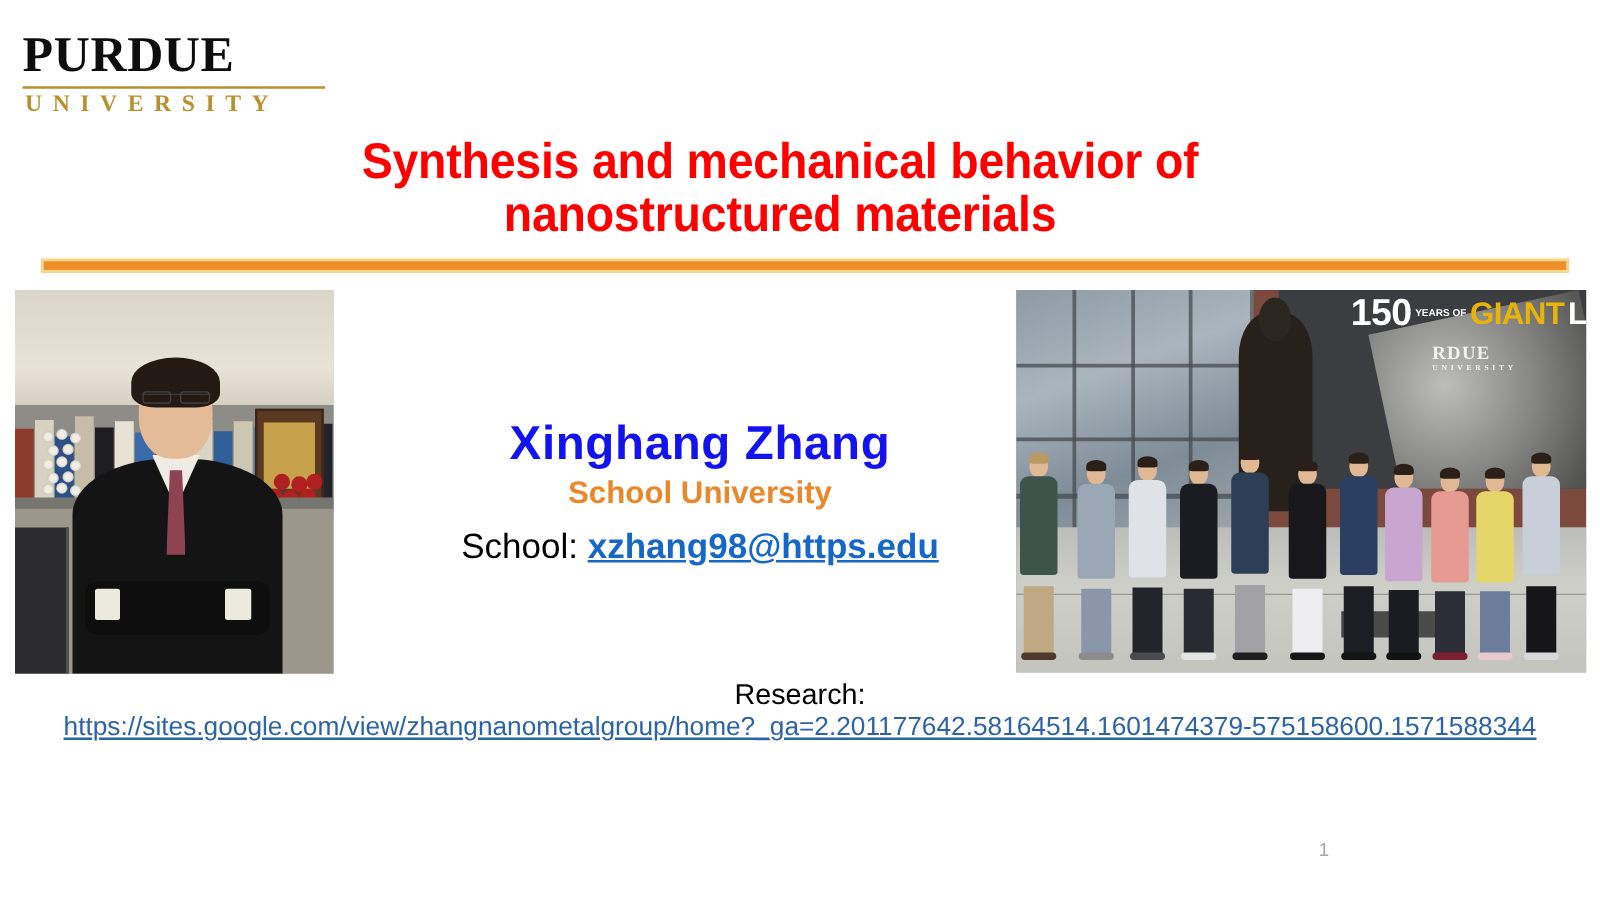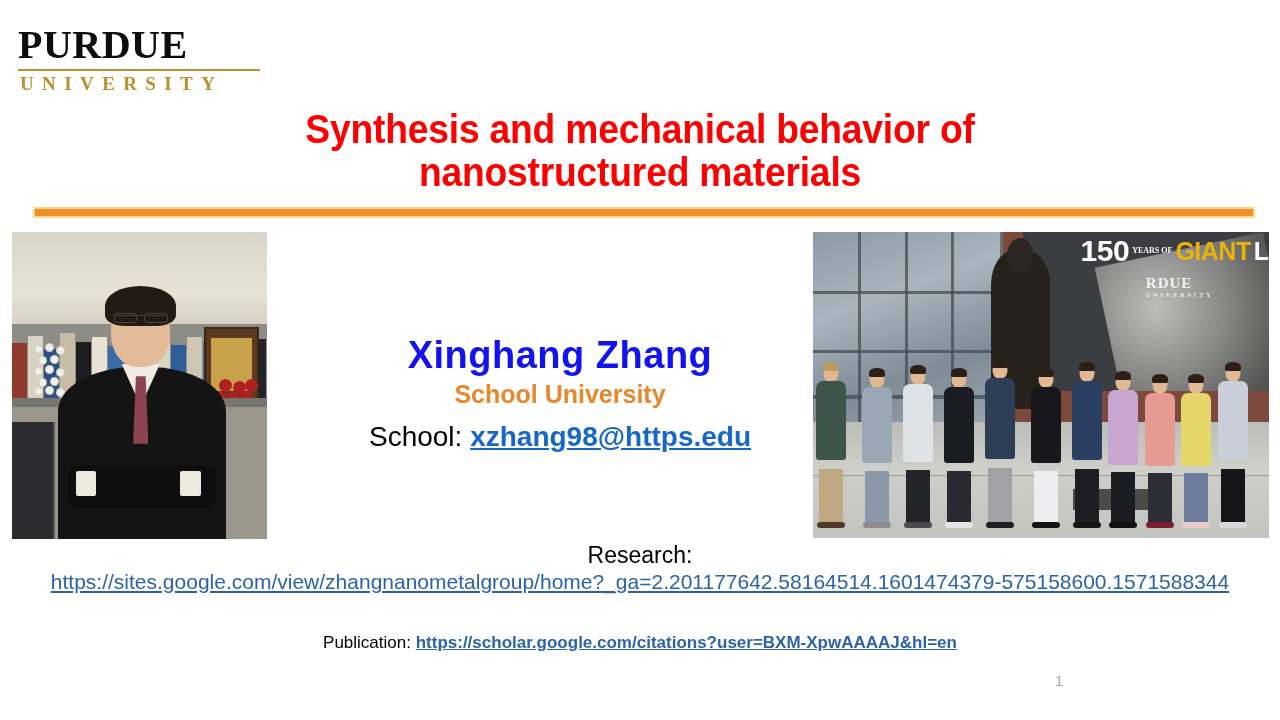--- a/index.html
+++ b/index.html
@@ -53,21 +53,21 @@
     letter-spacing: 8.4px;
     color: #b8902e;
     white-space: nowrap;
     padding-top: 2px;
     padding-left: 2px;
   }
 
   
   #title-block {
     position: absolute;
-    left: 140px;
+    left: 124px;
     top: 108px;
     width: 1000px;
     text-align: center;
   }
   .title-line {
     font-family: "Liberation Sans Narrow", "Liberation Sans", sans-serif;
     font-weight: bold;
     font-size: 40px;
     line-height: 43px;
     color: #ff0000;
@@ -229,21 +229,21 @@
     font-weight: bold;
     font-size: 25px;
     line-height: 26px;
     color: #ffffff;
     letter-spacing: -0.5px;
     white-space: nowrap;
     display: flex; align-items: center; gap: 3px;
   }
   .gp-150 { font-size: 30px; margin-left: 48px; }
   .gp-yearsof {
-    font-size: 8px; line-height: 8px; text-align: right; letter-spacing: 0; font-family: Liberation Serif, serif;
+    font-size: 8px; line-height: 8px; text-align: right; letter-spacing: 0;
   }
   .gp-giant { color: #eab308; }
   .gp-leaps { color: #ffffff; }
   .gp-rdue {
     position: absolute; left: 50%; top: 27%;
     font-family: "Liberation Serif", serif;
     font-weight: bold; font-size: 15px; color: #ffffff; letter-spacing: 1px;
   }
   .gp-rdue span {
     display: block; font-size: 6px; letter-spacing: 3px; text-align: center; opacity: .85;
@@ -565,17 +565,16 @@
   </div>
 
   <div id="center-text">
     <div id="name-line">Xinghang Zhang</div>
     <div class="affil-line">School University</div>
     <div id="email-line"><span>School:</span> <a id="email-link" href="#">xzhang98@https.edu</a></div>
   </div>
 
   <div id="research-label">Research:</div>
   <a id="research-url" href="#">https://sites.google.com/view/zhangnanometalgroup/home?_ga=2.201177642.58164514.1601474379-575158600.1571588344</a>
-  <div id="publication-line"><span>Publication:</span> <a id="publication-url" href="#">https://scholar.google.com/citations?user=BXM-XpwAAAAJ&amp;hl=en</a></div>
 
   <div id="page-number">1</div>
 
 </div>
 
 </body></html>

